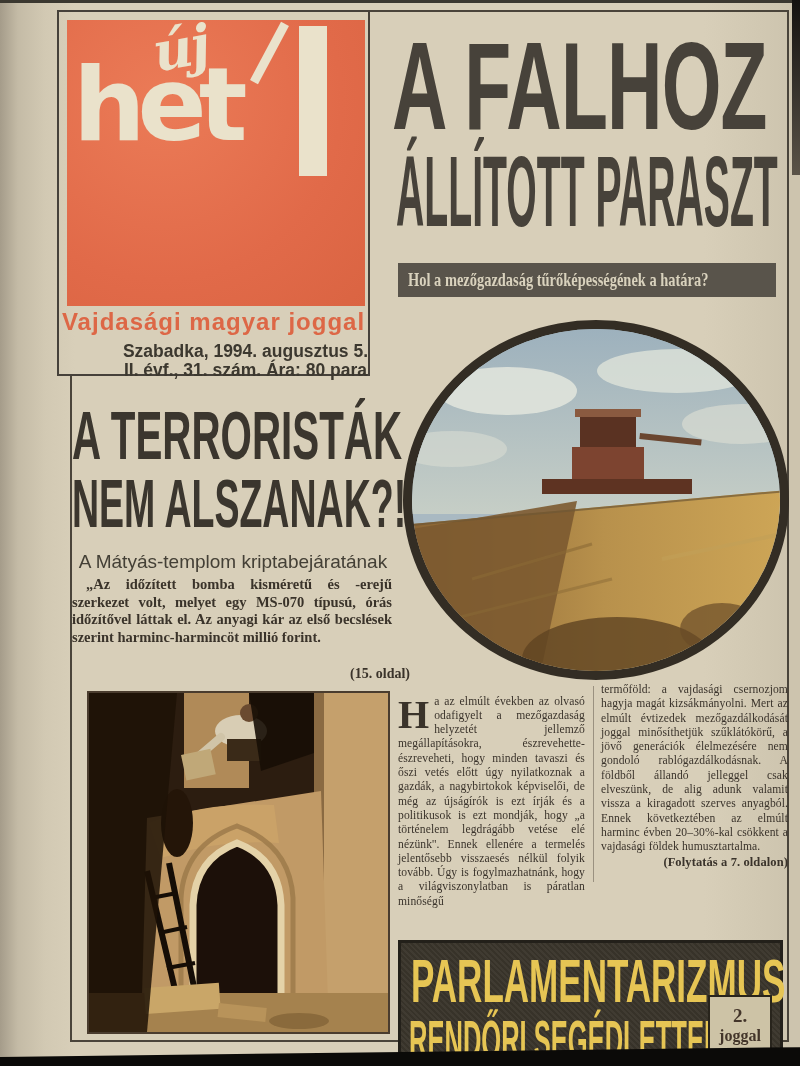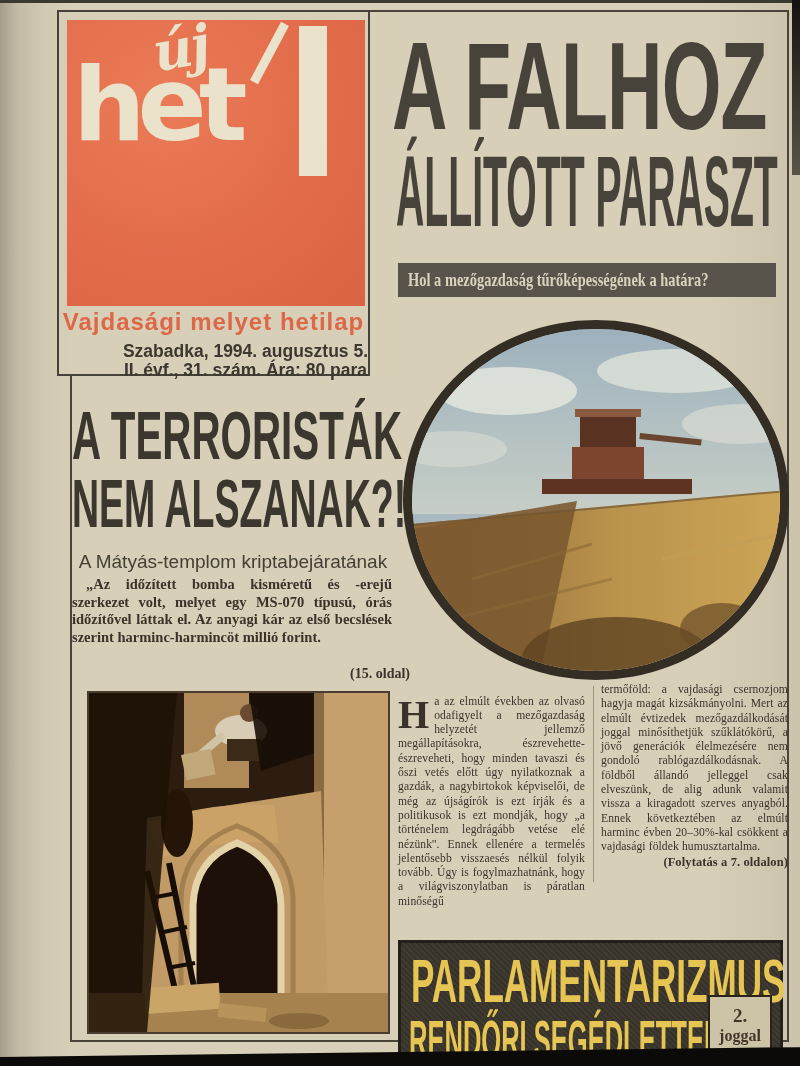--- a/index.html
+++ b/index.html
@@ -102,21 +102,21 @@
   <div class="rule r-bottom"></div>
   <div class="rule r-left"></div>
 
   <div class="logobox">
     <div class="redblock">
       <span class="logo-cream logo-het">het</span>
       <div class="logo-bar"></div>
       <div class="logo-slash"></div>
       <span class="logo-cream logo-uj">új</span>
     </div>
-    <div class="tagline">Vajdasági melyet hetilap</div>
+    <div class="tagline">Vajdasági magyar joggal</div>
     <div class="issue">
       <div>Szabadka, 1994. augusztus 5.</div>
       <div>II. évf., 31. szám. Ára: 80 para</div>
     </div>
   </div>
 
   <div class="hl hl1">
     <span class="cond" style="--sx:.80;--sy:1.30">A FALHOZ</span>
   </div>
   <div class="hl hl2">

